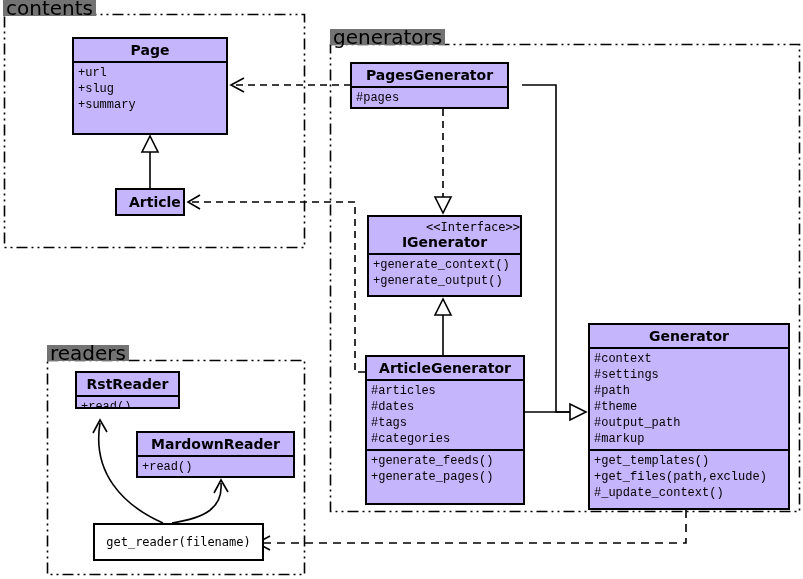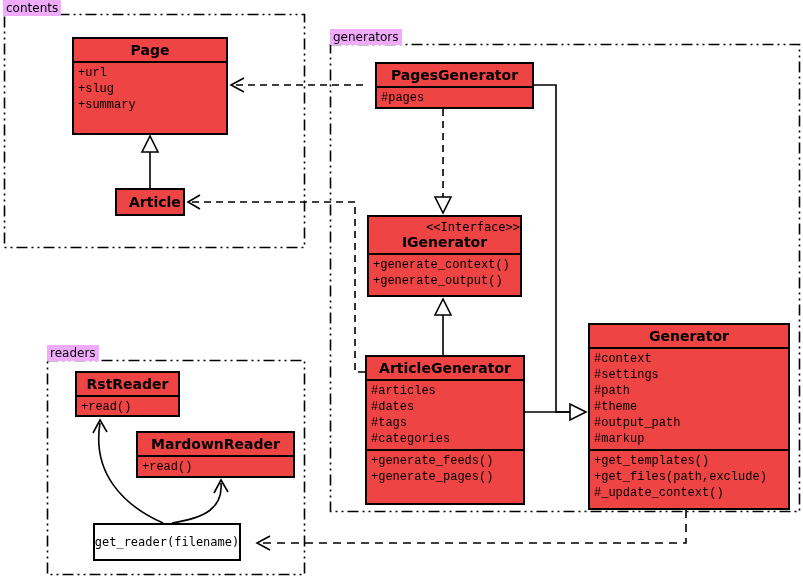--- a/index.html
+++ b/index.html
@@ -3,25 +3,25 @@
 <meta charset="utf-8">
 <style>
   * { margin:0; padding:0; box-sizing:border-box; }
   html,body { background:#fff; }
   #canvas {
     position:relative; width:803px; height:579px; background:#fff;
     font-family:"DejaVu Sans", sans-serif; overflow:hidden; color:#000;
   }
   svg.layer { position:absolute; left:0; top:0; }
   .pkg-label {
-    position:absolute; font-size:12px; line-height:16px; background:#f0abfc;
+    position:absolute; font-size:20px; line-height:16px; background:#737373;
     padding:0 3px;
   }
   .uml-class {
-    position:absolute; border:2px solid #000; background:#ef4444; overflow:hidden;
+    position:absolute; border:2px solid #000; background:#c4b5fd; overflow:hidden;
   }
   .uml-title {
     text-align:center; font-weight:bold; font-size:14px; line-height:16px;
     padding:3px 6px; white-space:nowrap;
   }
   .uml-stereo {
     text-align:right; font-family:"DejaVu Sans Mono", monospace;
     font-size:12px; line-height:14px; padding-top:3px; white-space:nowrap;
   }
   .uml-head .uml-title { padding-top:0; }
@@ -104,21 +104,21 @@
       <div class="uml-line">+url</div>
       <div class="uml-line">+slug</div>
       <div class="uml-line">+summary</div>
     </div>
   </div>
 
   <div class="uml-class" style="left:115px; top:188px; width:70px; height:28px;">
     <div class="uml-title" style="padding:4px 12px;">Article</div>
   </div>
 
-  <div class="uml-class" style="left:375px; top:62px; width:159px; height:47px;">
+  <div class="uml-class" style="left:350px; top:62px; width:159px; height:47px;">
     <div class="uml-title">PagesGenerator</div>
     <div class="uml-sec">
       <div class="uml-line">#pages</div>
     </div>
   </div>
 
   <div class="uml-class" style="left:367px; top:215px; width:155px; height:82px;">
     <div class="uml-head">
       <div class="uml-stereo">&lt;&lt;Interface&gt;&gt;</div>
       <div class="uml-title">IGenerator</div>
@@ -153,29 +153,29 @@
       <div class="uml-line">#output_path</div>
       <div class="uml-line">#markup</div>
     </div>
     <div class="uml-sec">
       <div class="uml-line">+get_templates()</div>
       <div class="uml-line">+get_files(path,exclude)</div>
       <div class="uml-line">#_update_context()</div>
     </div>
   </div>
 
-  <div class="uml-class" style="left:75px; top:371px; width:105px; height:46px;">
+  <div class="uml-class" style="left:75px; top:371px; width:105px; height:38px;">
     <div class="uml-title">RstReader</div>
     <div class="uml-sec">
       <div class="uml-line">+read()</div>
     </div>
   </div>
 
   <div class="uml-class" style="left:136px; top:431px; width:159px; height:47px;">
     <div class="uml-title">MardownReader</div>
     <div class="uml-sec">
       <div class="uml-line">+read()</div>
     </div>
   </div>
 
-  <div class="plain-box" style="left:93px; top:523px; width:148px; height:38px;">get_reader(filename)</div>
+  <div class="plain-box" style="left:93px; top:523px; width:171px; height:38px;">get_reader(filename)</div>
 
 </div>
 
 </body></html>

